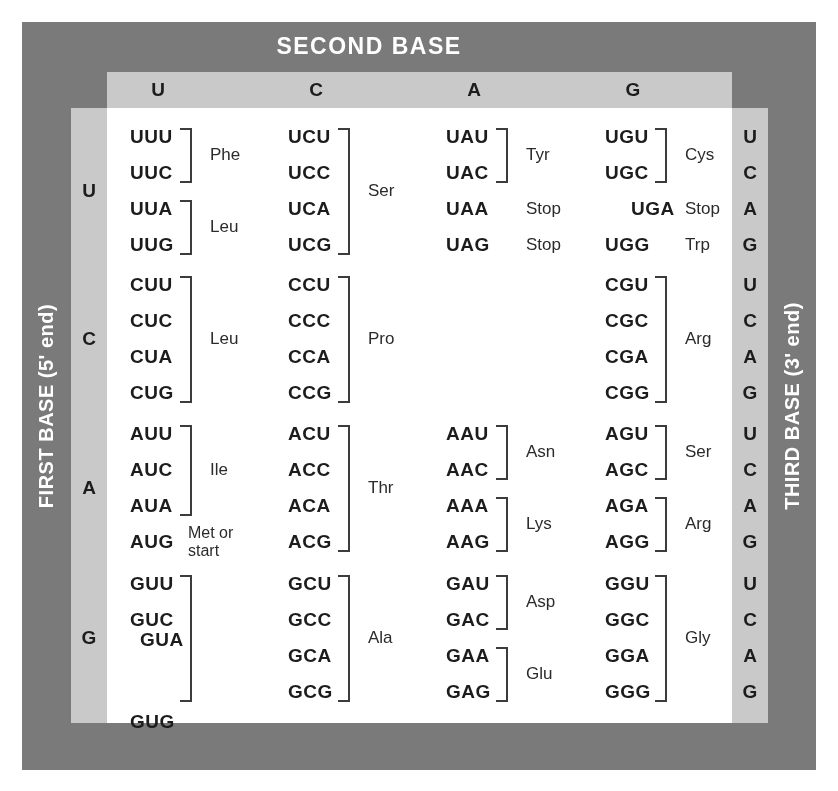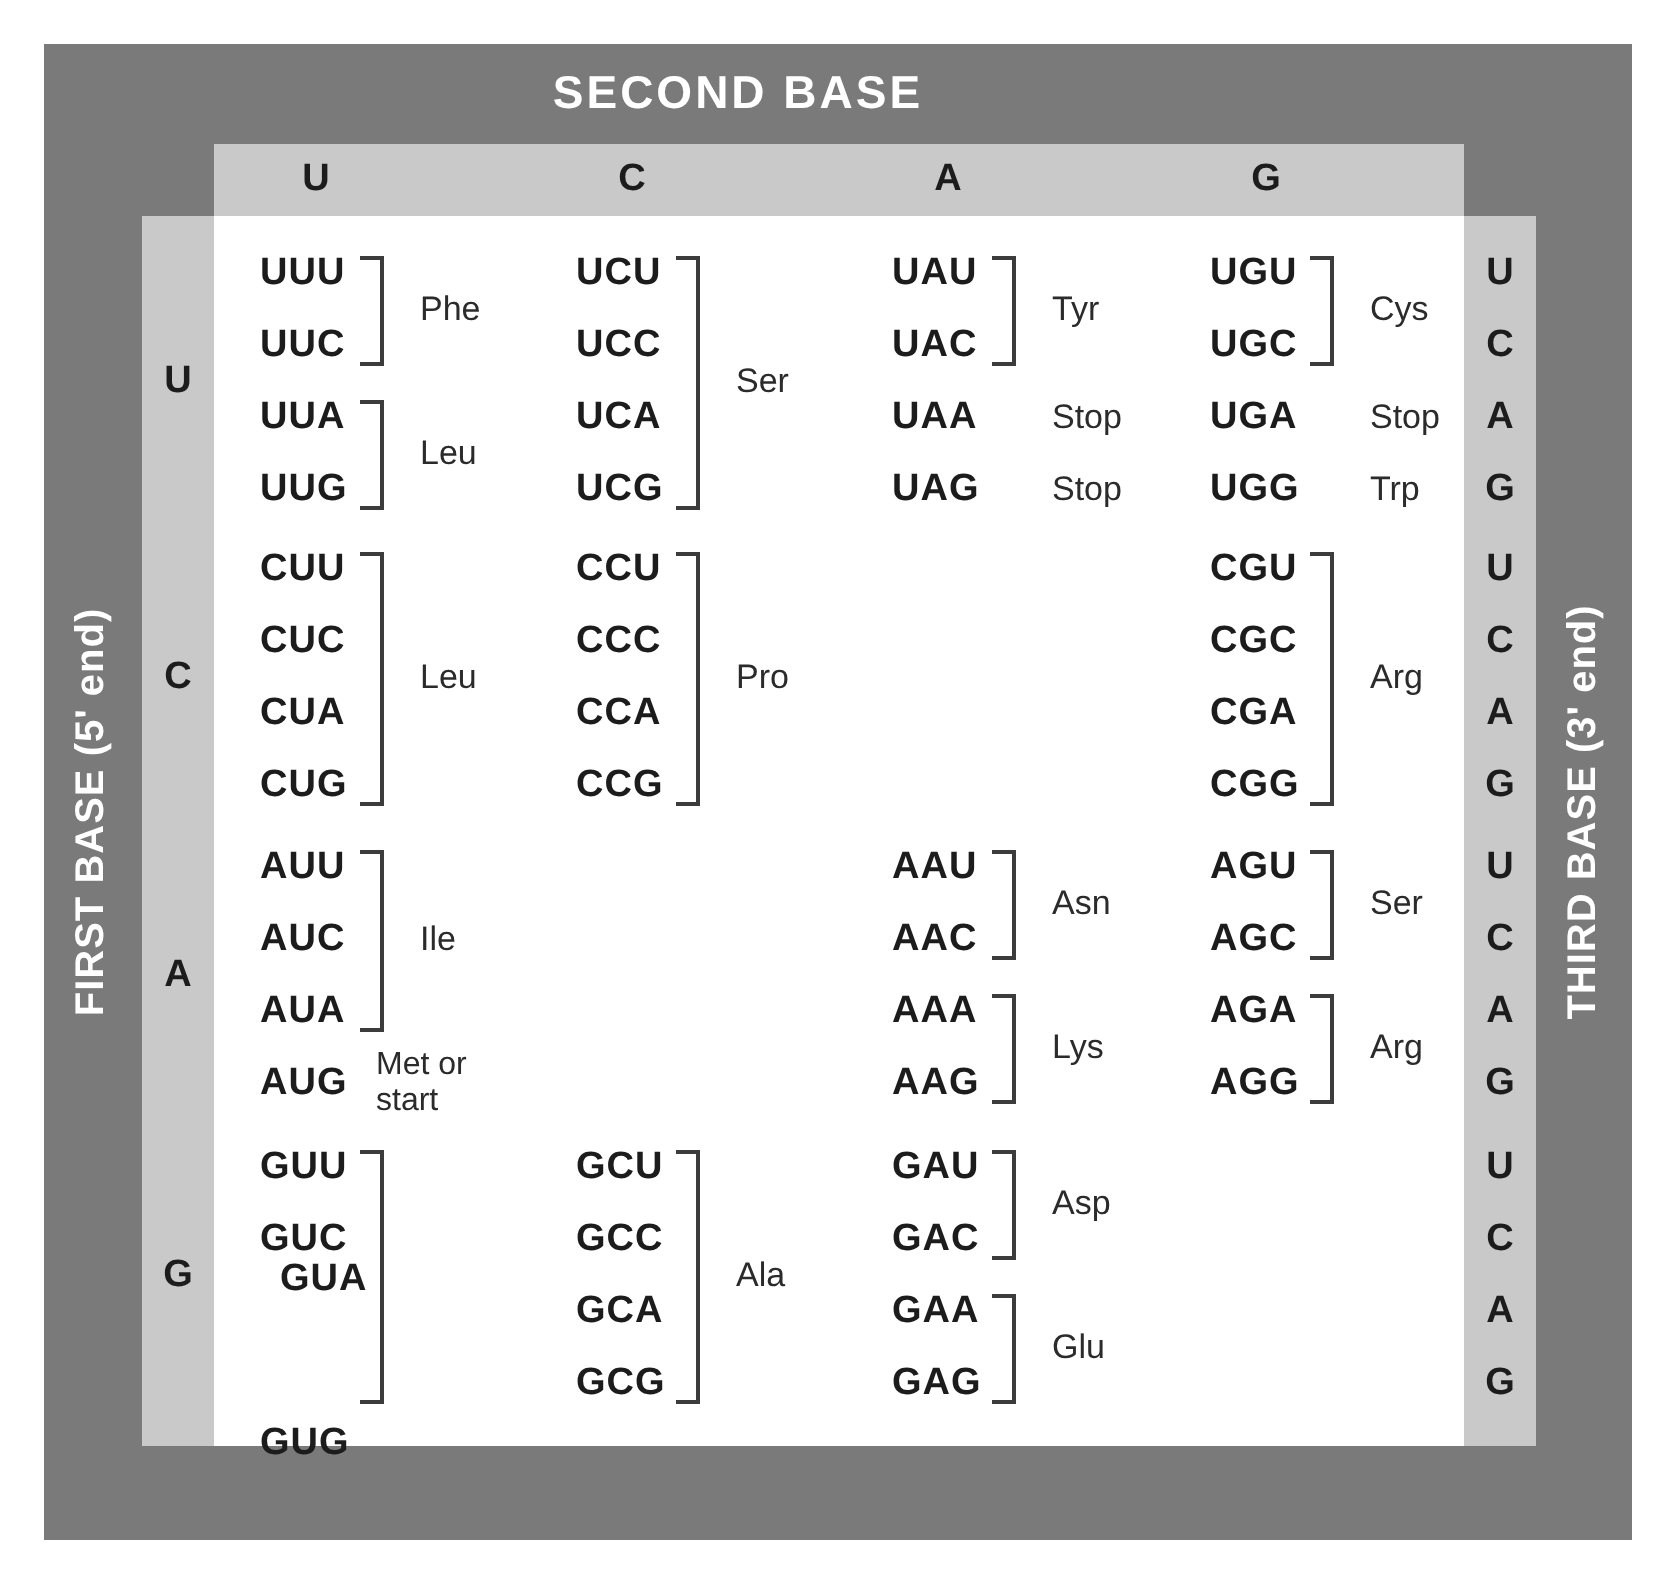--- a/index.html
+++ b/index.html
@@ -122,21 +122,21 @@
           <div class="codon" style="top: 72px;">UAA</div>
           <div class="codon" style="top: 108px;">UAG</div>
           <div class="bracket" style="top: 9px; height: 55px;"></div>
           <div class="alabel" style="top: 0px; height: 72px;">Tyr</div>
           <div class="alabel" style="top: 72px; height: 36px;">Stop</div>
           <div class="alabel" style="top: 108px; height: 36px;">Stop</div>
         </div>
         <div class="cell" style="grid-column: 5;">
           <div class="codon" style="top: 0px;">UGU</div>
           <div class="codon" style="top: 36px;">UGC</div>
-          <div class="codon" style="top: 72px;">UGA</div>
+          <div class="codon" style="top: 72px; margin-left: 26px;">UGA</div>
           <div class="codon" style="top: 108px;">UGG</div>
           <div class="bracket" style="top: 9px; height: 55px;"></div>
           <div class="alabel" style="top: 0px; height: 72px;">Cys</div>
           <div class="alabel" style="top: 72px; height: 36px;">Stop</div>
           <div class="alabel" style="top: 108px; height: 36px;">Trp</div>
         </div>
       </div>
       <div class="group" style="top: 159px;">
         <div class="cell" style="grid-column: 2;">
           <div class="codon" style="top: 0px;">CUU</div>
@@ -169,20 +169,28 @@
           <div class="codon" style="top: 36px;">AUC</div>
           <div class="codon" style="top: 72px;">AUA</div>
           <div class="codon" style="top: 108px;">AUG</div>
           <div class="bracket" style="top: 9px; height: 91px;"></div>
           <div class="alabel" style="top: 0px; height: 108px;">Ile</div>
           <div class="alabel met" style="top: 105px; height: 42px;">
             <div>Met or</div>
             <div>start</div>
           </div>
         </div>
+        <div class="cell" style="grid-column: 3;">
+          <div class="codon" style="top: 0px;">ACU</div>
+          <div class="codon" style="top: 36px;">ACC</div>
+          <div class="codon" style="top: 72px;">ACA</div>
+          <div class="codon" style="top: 108px;">ACG</div>
+          <div class="bracket" style="top: 9px; height: 127px;"></div>
+          <div class="alabel" style="top: 0px; height: 144px;">Thr</div>
+        </div>
         <div class="cell" style="grid-column: 4;">
           <div class="codon" style="top: 0px;">AAU</div>
           <div class="codon" style="top: 36px;">AAC</div>
           <div class="codon" style="top: 72px;">AAA</div>
           <div class="codon" style="top: 108px;">AAG</div>
           <div class="bracket" style="top: 9px; height: 55px;"></div>
           <div class="alabel" style="top: 0px; height: 72px;">Asn</div>
           <div class="bracket" style="top: 81px; height: 55px;"></div>
           <div class="alabel" style="top: 72px; height: 72px;">Lys</div>
         </div>
@@ -216,17 +224,25 @@
         <div class="cell" style="grid-column: 4;">
           <div class="codon" style="top: 0px;">GAU</div>
           <div class="codon" style="top: 36px;">GAC</div>
           <div class="codon" style="top: 72px;">GAA</div>
           <div class="codon" style="top: 108px;">GAG</div>
           <div class="bracket" style="top: 9px; height: 55px;"></div>
           <div class="alabel" style="top: 0px; height: 72px;">Asp</div>
           <div class="bracket" style="top: 81px; height: 55px;"></div>
           <div class="alabel" style="top: 72px; height: 72px;">Glu</div>
         </div>
+        <div class="cell" style="grid-column: 5;">
+          <div class="codon" style="top: 0px;">GGU</div>
+          <div class="codon" style="top: 36px;">GGC</div>
+          <div class="codon" style="top: 72px;">GGA</div>
+          <div class="codon" style="top: 108px;">GGG</div>
+          <div class="bracket" style="top: 9px; height: 127px;"></div>
+          <div class="alabel" style="top: 0px; height: 144px;">Gly</div>
+        </div>
       </div>
     </div>
   <div class="side-label left">FIRST BASE (5' end)</div>
   <div class="side-label right">THIRD BASE (3' end)</div>
 </div>
 
 </body></html>

